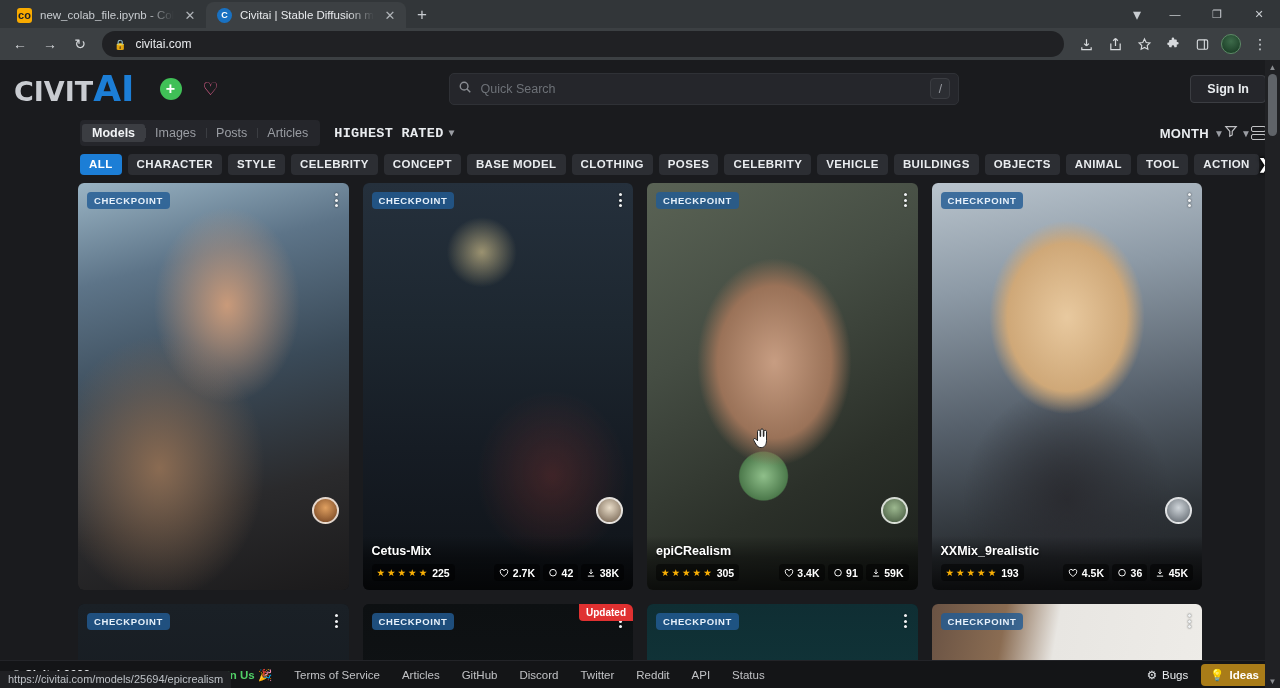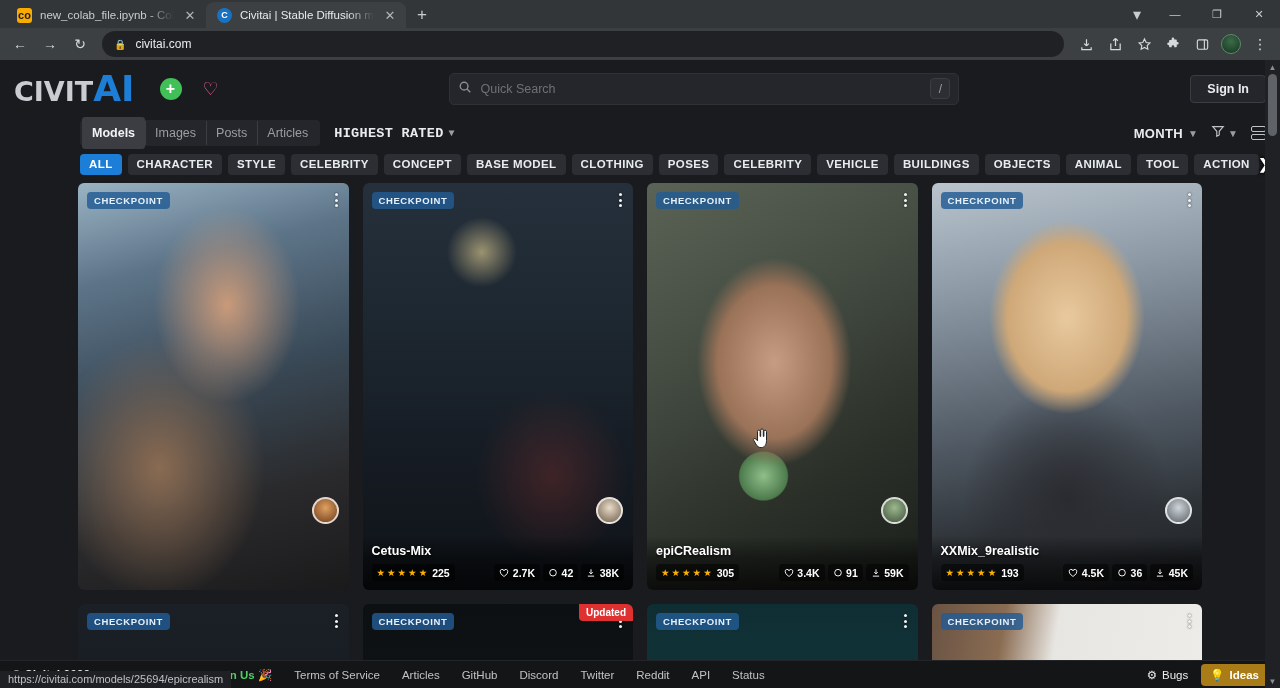--- a/index.html
+++ b/index.html
@@ -123,34 +123,34 @@
   
   .nav-row {
     height: 32px; flex: 0 0 32px; display: flex; align-items: center;
     padding: 0 14px 0 80px; gap: 0;
   }
   .seg {
     display: flex; align-items: center; background: #25262b;
     border-radius: 4px; height: 26px; padding: 2px;
   }
   .seg-item {
-    padding: 0 10px; height: 32px; display: flex; align-items: center;
+    padding: 0 10px; height: 18px; display: flex; align-items: center;
     font-size: 12.5px; color: #9a9da3; border-radius: 3px; position: relative;
   }
   .seg-item + .seg-item::before {
     content: ""; position: absolute; left: 0; top: 4px; bottom: 4px;
     width: 1px; background: #3b3d42;
   }
   .seg-item.active { background: #3b3d42; color: #f1f3f5; font-weight: 700; }
   .sortsel {
     margin-left: 14px; display: flex; align-items: center; gap: 5px;
     font-size: 13.5px; font-weight: 700; color: #e9ecef; letter-spacing: .3px; font-family: Liberation Mono, monospace;
   }
   .chev { font-size: 10px; color: #9a9da3; }
-  .nav-right { margin-left: auto; display: flex; align-items: center; gap: 13px; }
+  .nav-right { margin-left: auto; display: flex; align-items: center; }
   .period {
     display: flex; align-items: center; gap: 5px; font-size: 13px;
     font-weight: 700; color: #e9ecef; letter-spacing: .3px;
   }
   .filter-btn { display: flex; align-items: center; gap: 3px; color: #c1c2c5; }
   .layout-btn { display: flex; flex-direction: column; gap: 2px; }
   .layout-btn span {
     display: block; width: 15px; height: 6px;
     border: 1.4px solid #c1c2c5; border-radius: 2px;
   }

